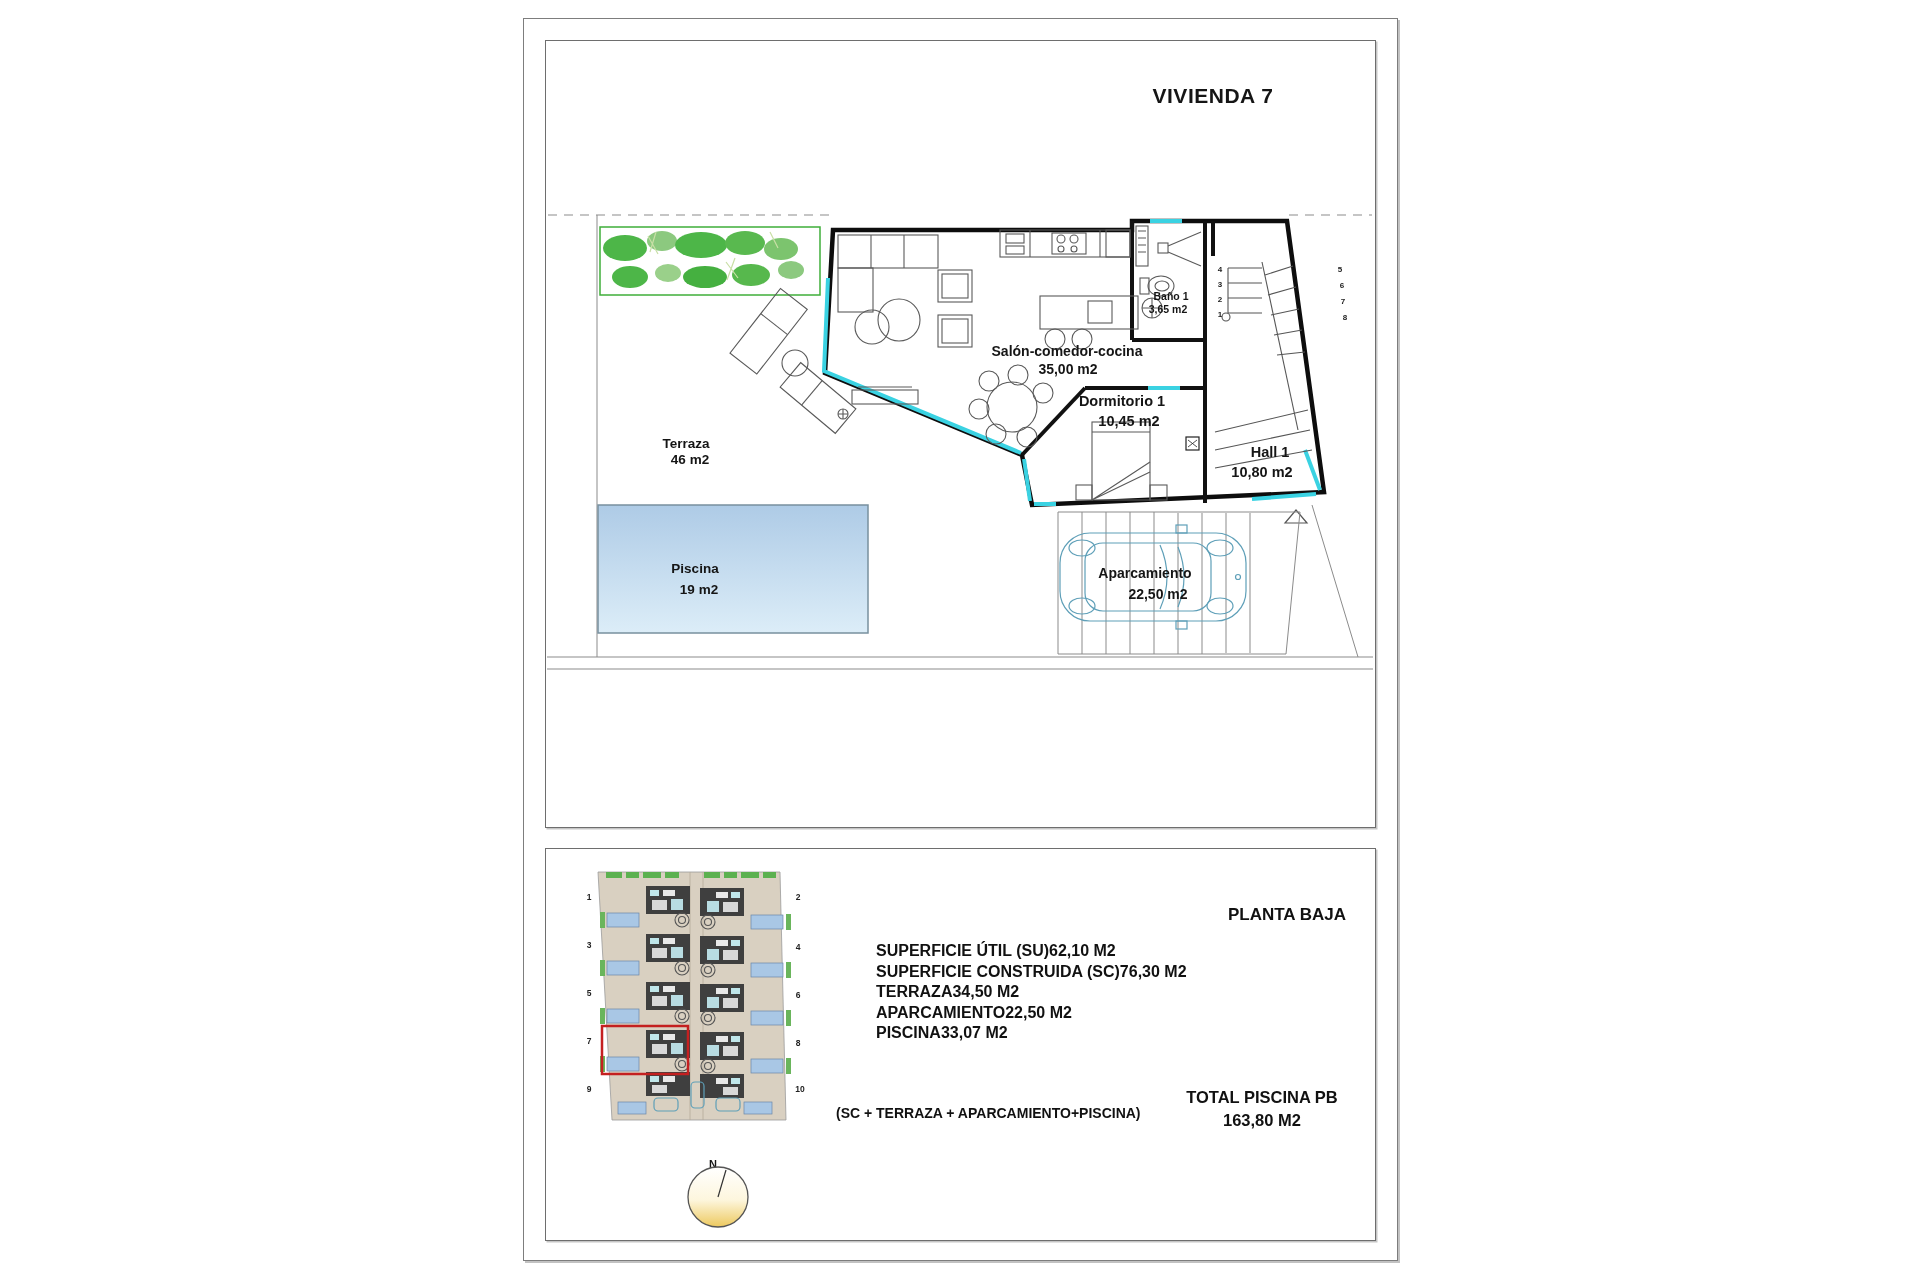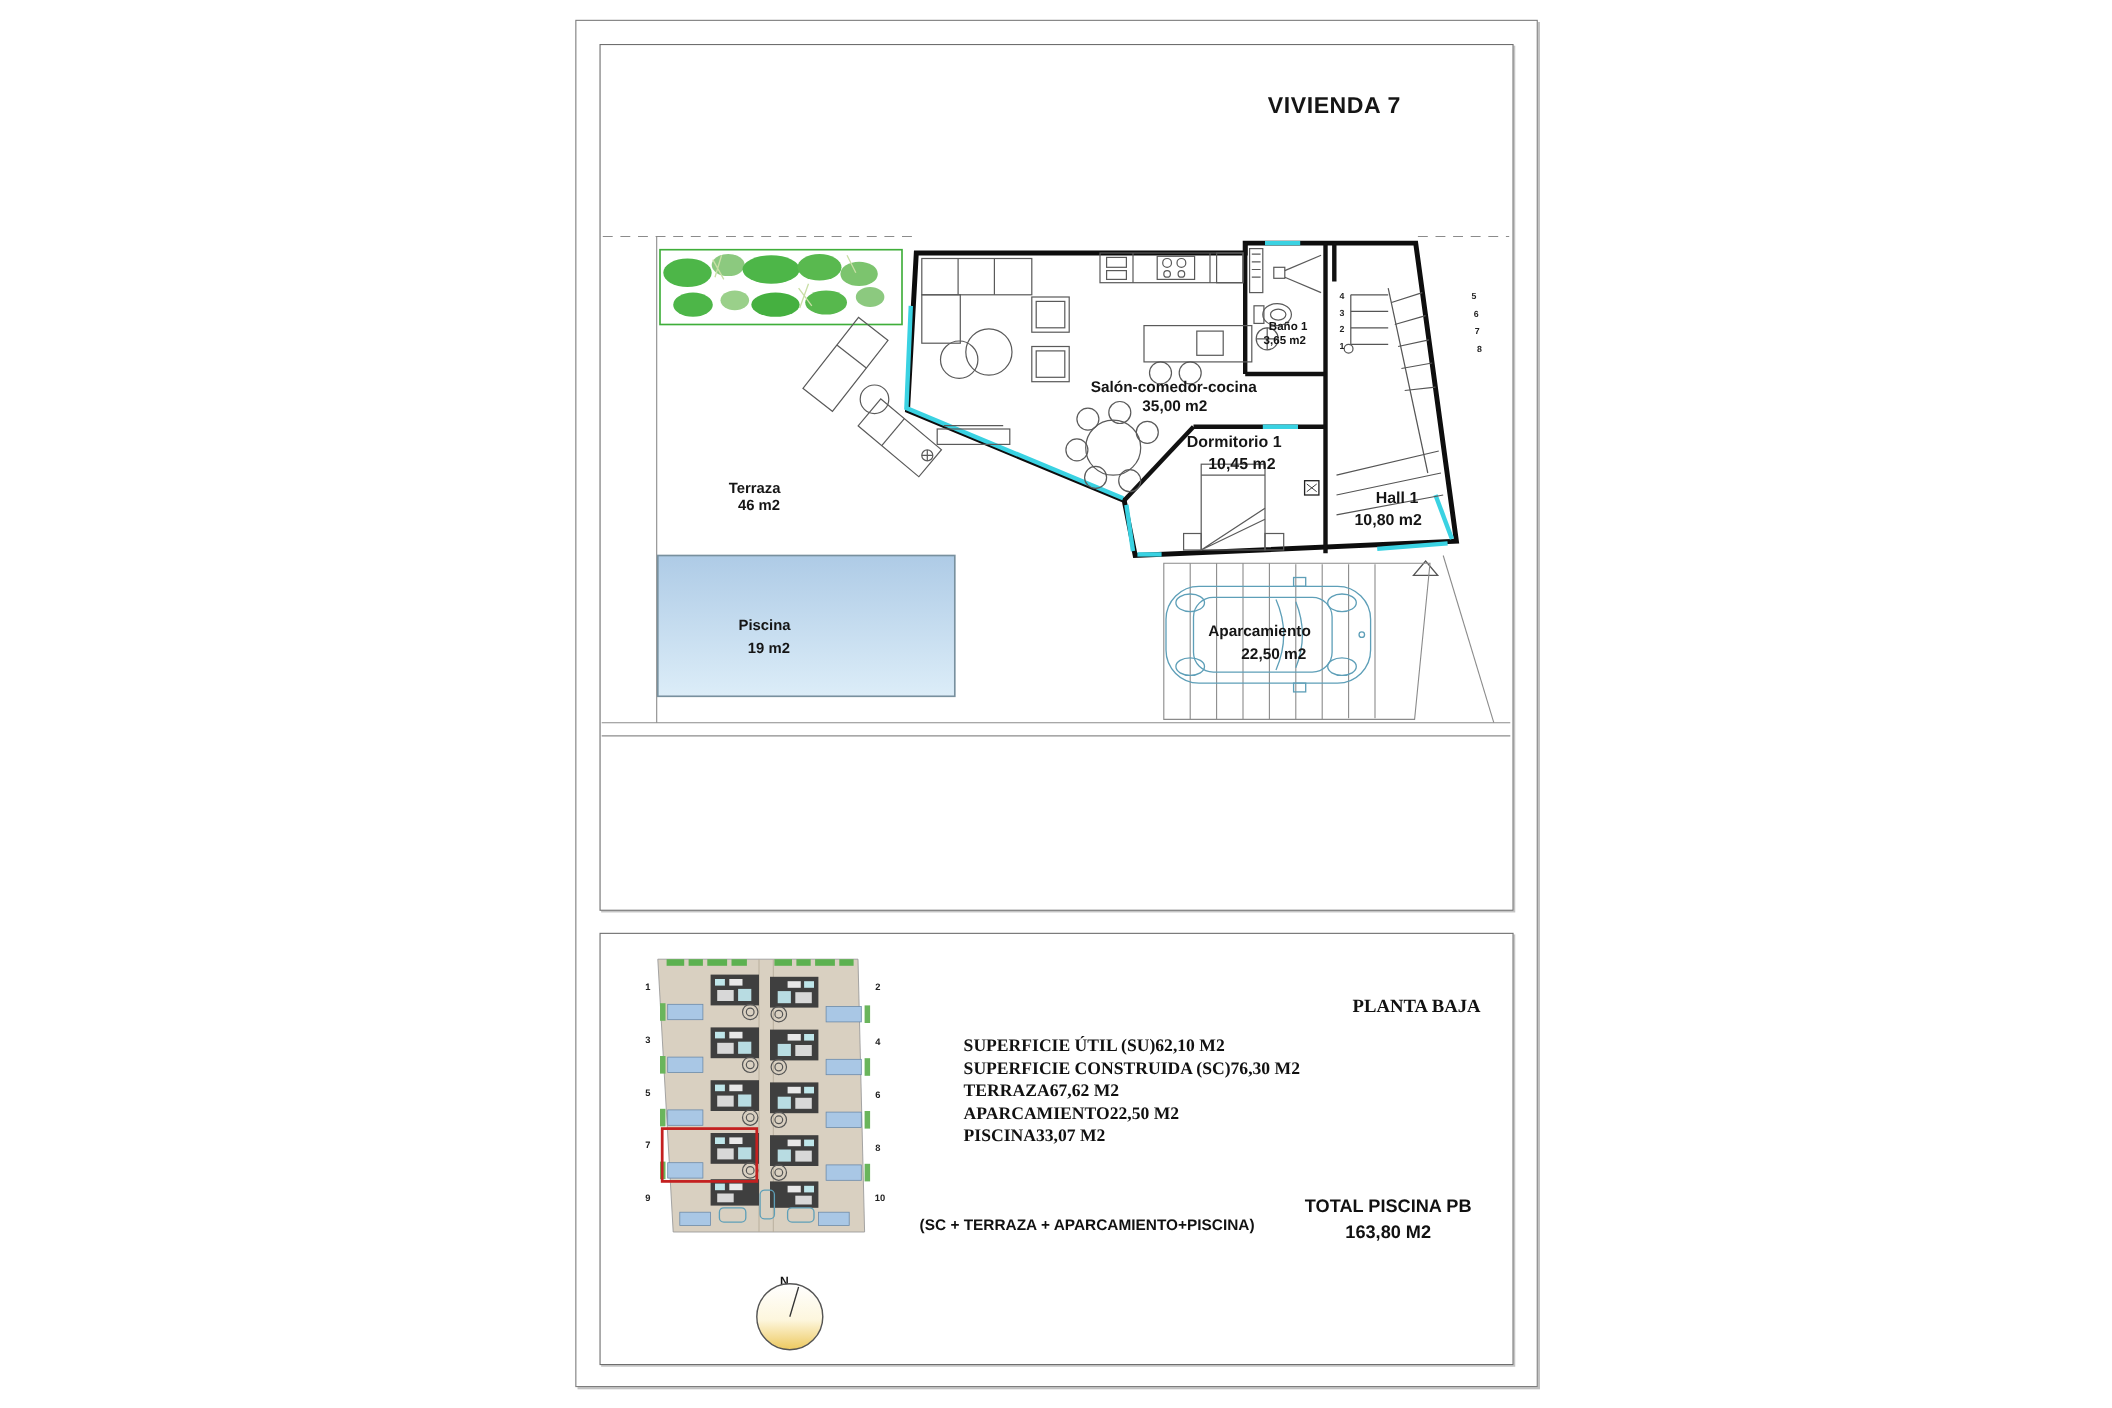--- a/index.html
+++ b/index.html
@@ -17,21 +17,21 @@
   .iwall{stroke:#111;stroke-width:4;fill:none;}
   .win{stroke:#3ad2e2;stroke-width:4;fill:none;}
   .f{fill:none;stroke:#5a5a5a;stroke-width:1.1;}
   .ctx{stroke:#8b8b8b;stroke-width:1;fill:none;}
   .dash{stroke-dasharray:9 7;}
   .car{stroke:#5e9fb8;stroke-width:1.2;fill:none;}
   .stair{stroke:#555;stroke-width:1.1;fill:none;}
   .snum{font-weight:700;font-size:8px;fill:#222;text-anchor:middle;}
   .unum{font-weight:700;font-size:8.5px;fill:#222;text-anchor:middle;}
   
-  .summary{position:absolute;left:330px;top:56px;width:470px;color:#111;font-family:Liberation Serif, serif;}
+  .summary{position:absolute;left:330px;top:56px;width:470px;color:#111;}
   .summary-heading{font-size:17px;font-weight:700;text-align:right;margin:0 0 16px 0;}
   .srow{display:flex;font-size:16px;font-weight:700;line-height:20.5px;}
   .formula{position:absolute;left:290px;top:256px;font-size:14px;font-weight:700;color:#111;white-space:nowrap;}
   .total-block{position:absolute;left:606px;top:237px;width:220px;text-align:center;
                font-size:16.5px;font-weight:700;color:#111;line-height:23px;}
 </style>
 </head>
 <body>
 
 <div class="page">
@@ -380,21 +380,21 @@
         <div class="srow">
           <span>SUPERFICIE ÚTIL (SU)</span>
           <span>62,10 M2</span>
         </div>
         <div class="srow">
           <span>SUPERFICIE CONSTRUIDA (SC)</span>
           <span>76,30 M2</span>
         </div>
         <div class="srow">
           <span>TERRAZA</span>
-          <span>67,62 M2</span>
+          <span>34,50 M2</span>
         </div>
         <div class="srow">
           <span>APARCAMIENTO</span>
           <span>22,50 M2</span>
         </div>
         <div class="srow">
           <span>PISCINA</span>
           <span>33,07 M2</span>
         </div>
       </div>

